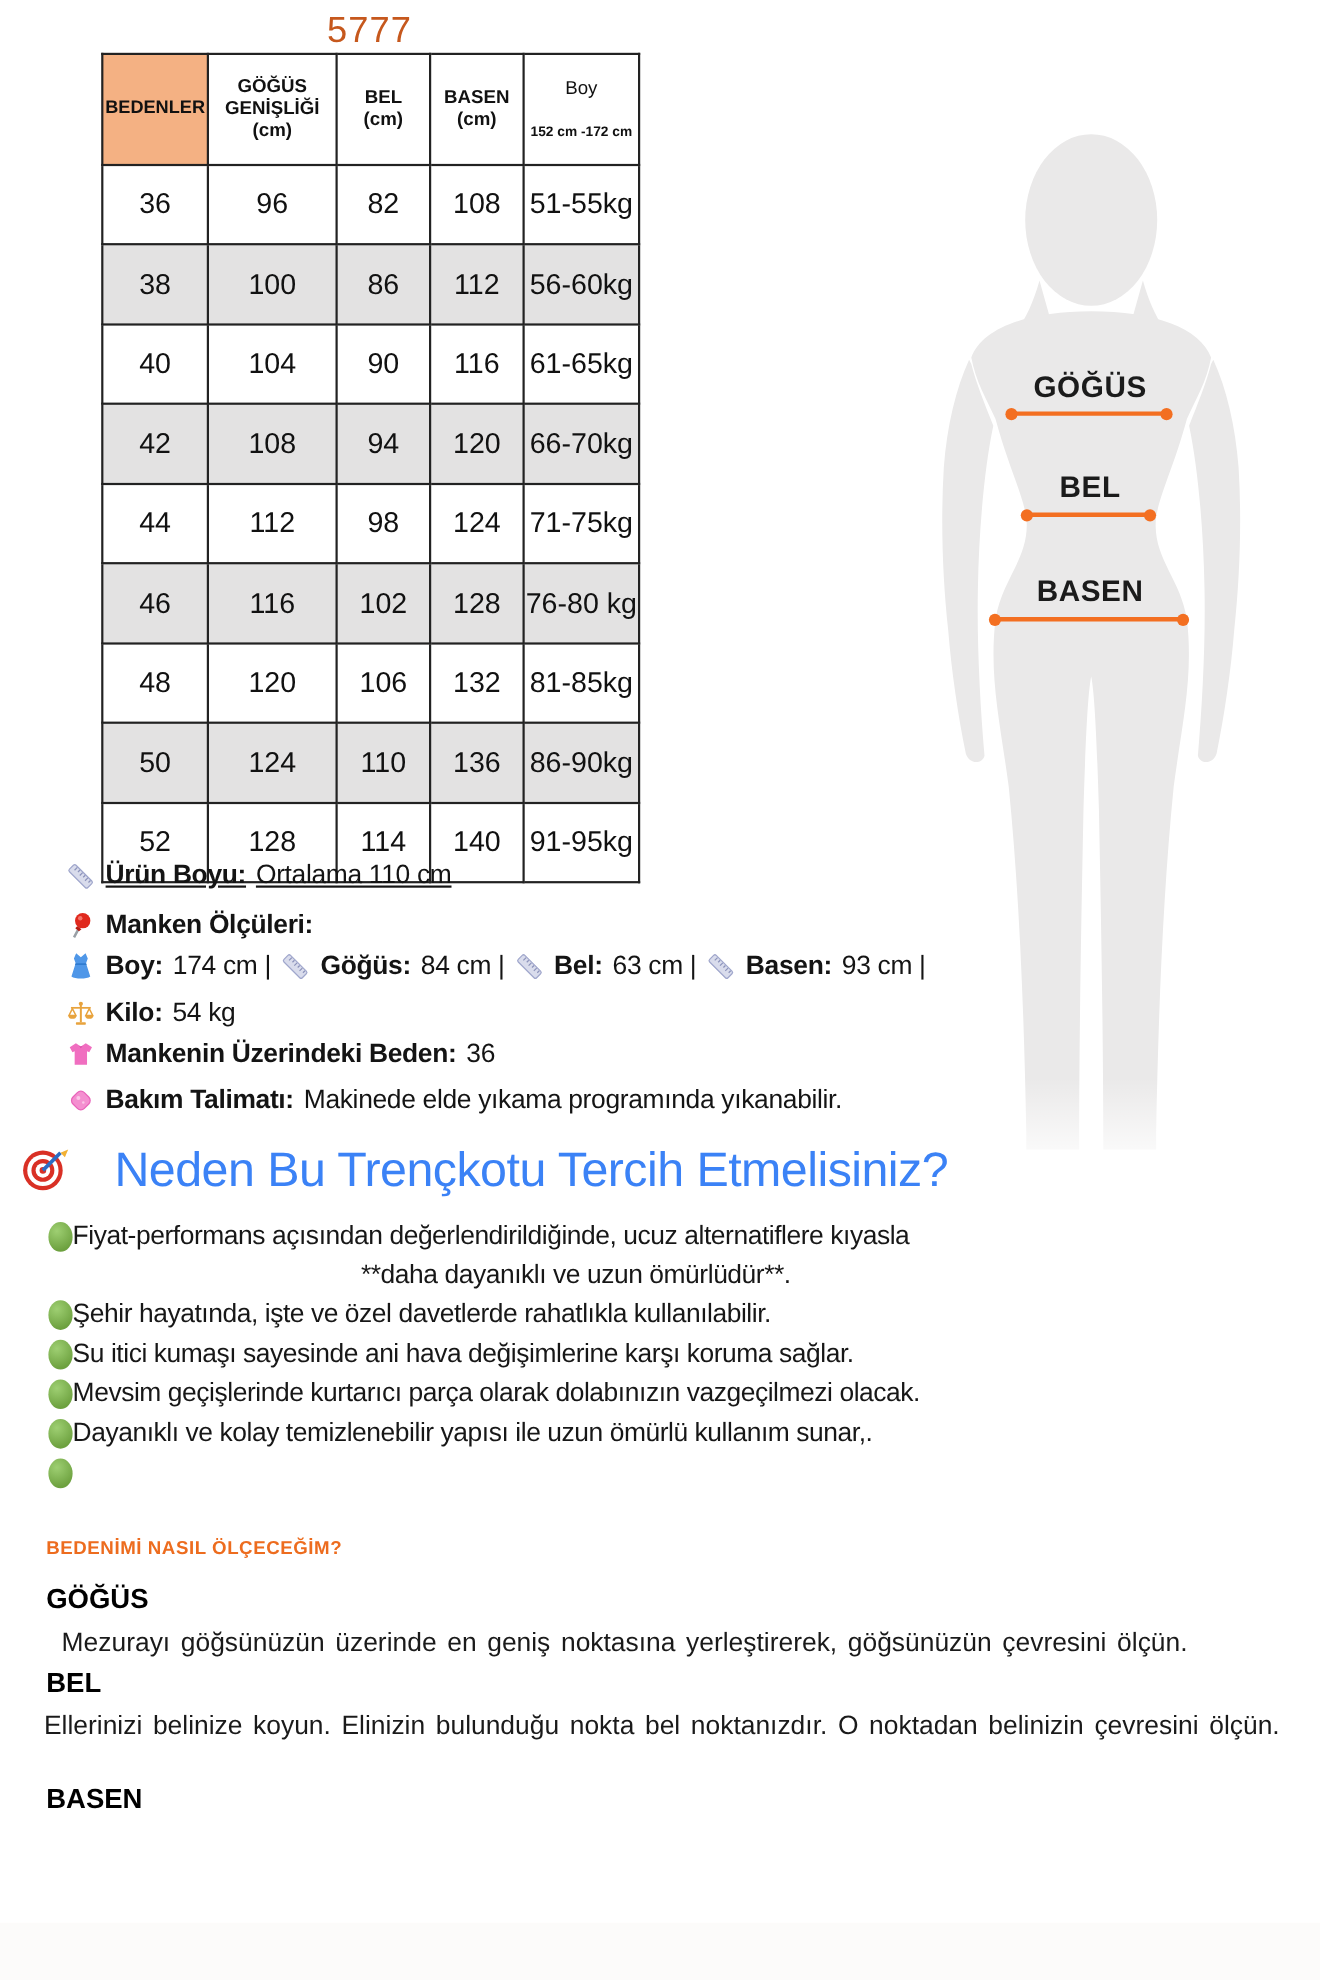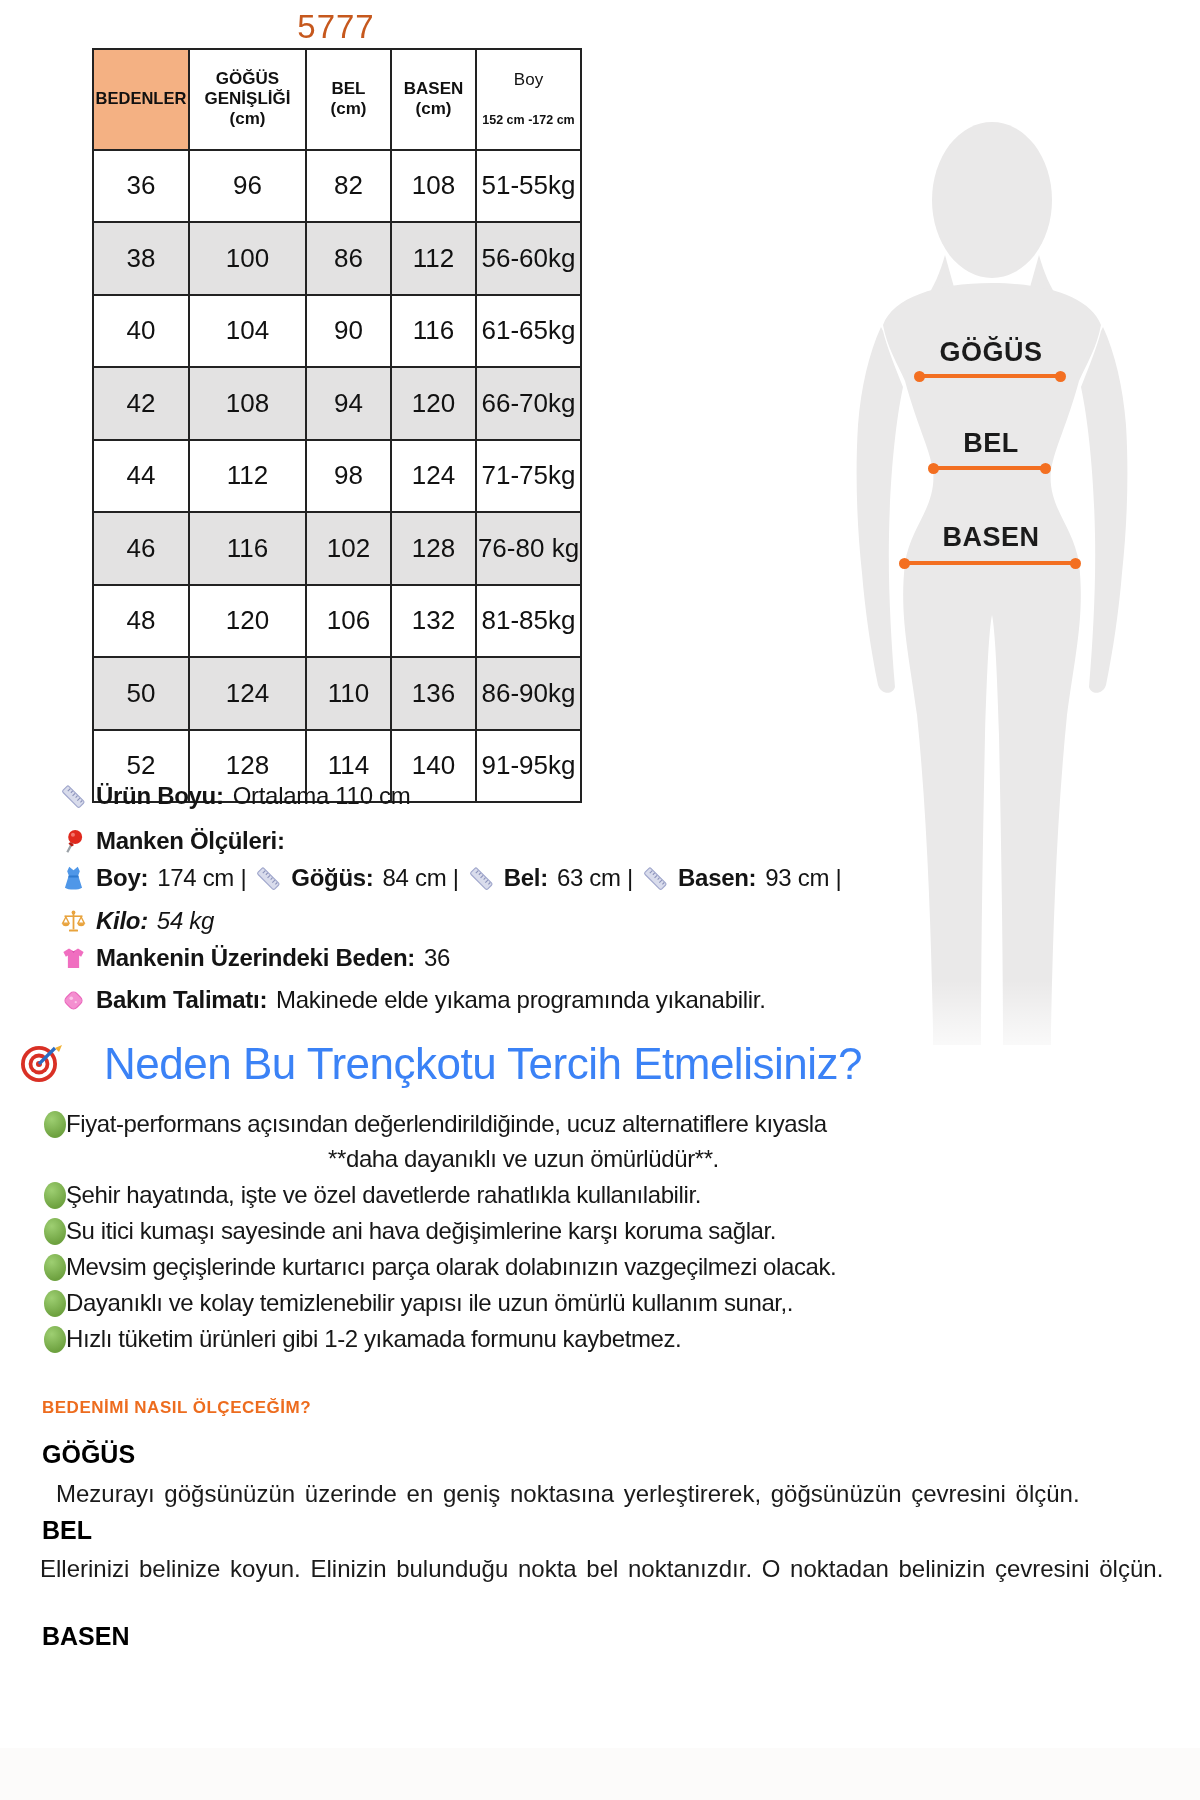--- a/index.html
+++ b/index.html
@@ -177,21 +177,21 @@
   </svg>
   <div class="abs fig-fade"></div>
 
   <div class="abs fig-label" style="left:891px;top:337px;">GÖĞÜS</div>
   <div class="abs mline" style="left:918px;top:374px;width:144px;"></div>
   <div class="abs fig-label" style="left:891px;top:428px;">BEL</div>
   <div class="abs mline" style="left:932px;top:466px;width:115px;"></div>
   <div class="abs fig-label" style="left:891px;top:522px;">BASEN</div>
   <div class="abs mline" style="left:903px;top:561px;width:174px;"></div>
 
-  <div class="detail-line" style="top:782px;">
+  <div class="detail-line" style="top:782px;text-decoration:underline;">
     <span class="ic">
       <svg viewBox="0 0 24 24">
           <g transform="rotate(45 12 12)">
             <rect x="1.5" y="8.5" width="21" height="7.5" rx="1.5" fill="#d9dcec" stroke="#a0a7cc" stroke-width="1"></rect>
             <path d="M5 9v3.2M8 9v2.3M11 9v3.2M14 9v2.3M17 9v3.2M20 9v2.3" stroke="#8c93bb" stroke-width="1" fill="none"></path>
           </g>
         </svg>
     </span>
     <b>Ürün Boyu:</b>
     <span>Ortalama  110 cm</span>
@@ -243,21 +243,21 @@
           <g transform="rotate(45 12 12)">
             <rect x="1.5" y="8.5" width="21" height="7.5" rx="1.5" fill="#d9dcec" stroke="#a0a7cc" stroke-width="1"></rect>
             <path d="M5 9v3.2M8 9v2.3M11 9v3.2M14 9v2.3M17 9v3.2M20 9v2.3" stroke="#8c93bb" stroke-width="1" fill="none"></path>
           </g>
         </svg>
     </span>
     <b>Basen:</b>
     <span>93 cm |</span>
   </div>
 
-  <div class="detail-line" style="top:907px;font-style:italic;">
+  <div class="detail-line" style="top:907px;">
     <span class="ic">
       <svg viewBox="0 0 24 24" fill="#e8a33d">
           <rect x="11.2" y="3.5" width="1.6" height="15.5"></rect>
           <rect x="4" y="6.6" width="16" height="1.4"></rect>
           <circle cx="12" cy="4" r="1.7"></circle>
           <path d="M5.2 8 2.4 13.4 h5.6 Z" fill="none" stroke="#e8a33d" stroke-width="1.2"></path>
           <path d="M18.8 8 16 13.4 h5.6 Z" fill="none" stroke="#e8a33d" stroke-width="1.2"></path>
           <path d="M2 13.6 a3.2 2.6 0 0 0 6.4 0 Z"></path>
           <path d="M15.6 13.6 a3.2 2.6 0 0 0 6.4 0 Z"></path>
           <rect x="8" y="19" width="8" height="1.9" rx=".5"></rect>
@@ -329,23 +329,20 @@
         </div>
       </div>
       <div class="benefit">
         <span class="benefit-dot"></span>
         <div class="benefit-text">
           <div class="b-line1">Dayanıklı ve kolay temizlenebilir yapısı ile uzun ömürlü kullanım sunar,.</div>
         </div>
       </div>
       <div class="benefit">
         <span class="benefit-dot"></span>
-        <div class="benefit-text">
-          <div class="b-line1">Hızlı tüketim ürünleri gibi 1-2 yıkamada formunu kaybetmez.</div>
-        </div>
       </div>
     </div>
 
   <div class="abs m-title">BEDENİMİ NASIL ÖLÇECEĞİM?</div>
 
   <div class="abs m-label" style="top:1440px;">GÖĞÜS</div>
   <div class="abs m-text" style="top:1478px;margin-left:16px;">Mezurayı göğsünüzün üzerinde en geniş noktasına yerleştirerek, göğsünüzün çevresini ölçün.</div>
 
   <div class="abs m-label" style="top:1516px;">BEL</div>
   <div class="abs m-text" style="top:1553px;">Ellerinizi belinize koyun. Elinizin bulunduğu nokta bel noktanızdır. O noktadan belinizin çevresini ölçün.</div>

